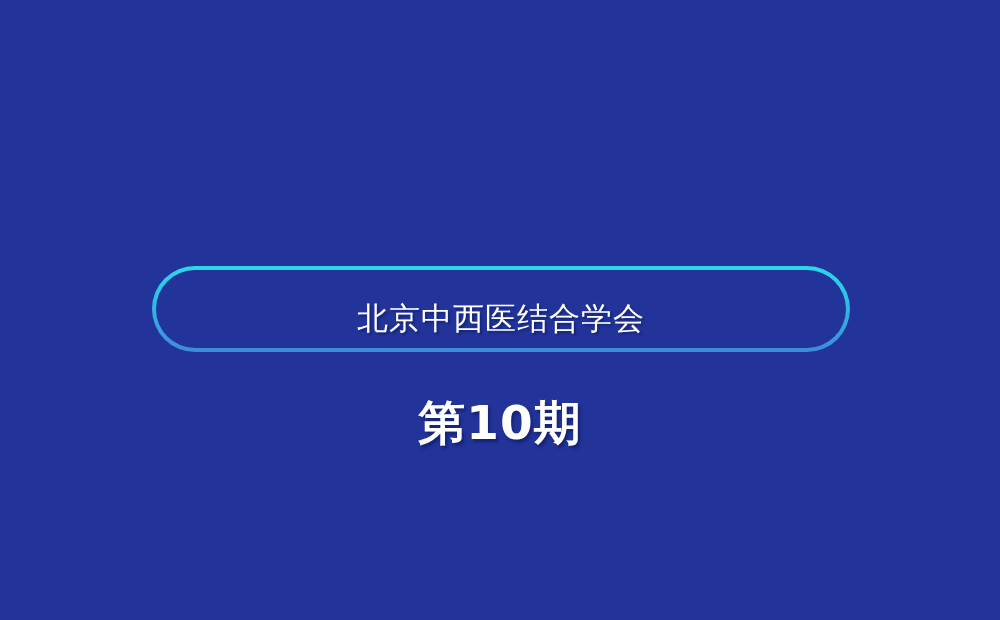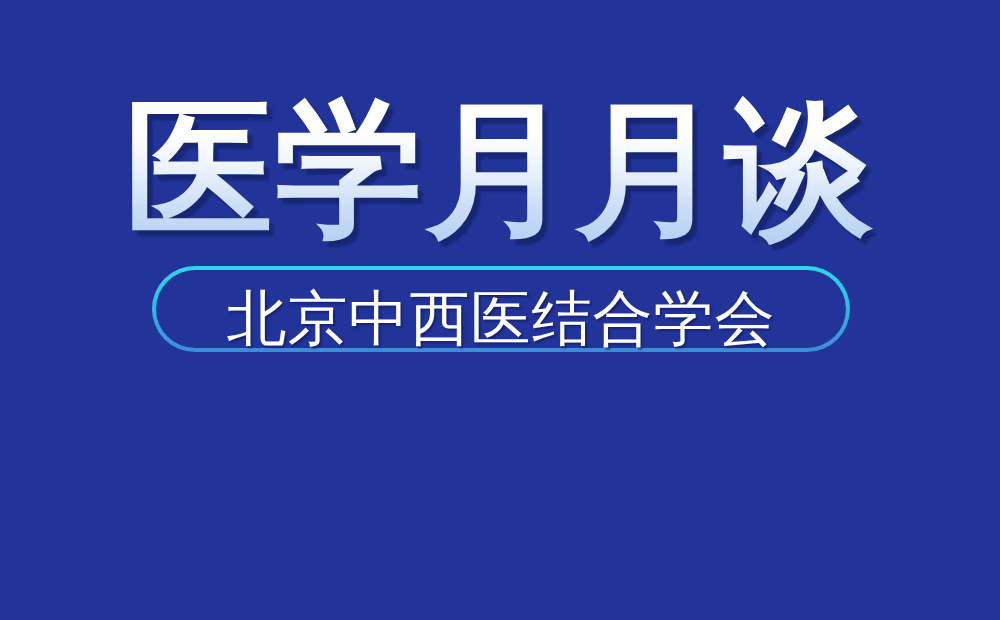--- a/index.html
+++ b/index.html
@@ -80,21 +80,21 @@
     background:
       linear-gradient(#22349a, #22349a) padding-box,
       linear-gradient(to bottom, #2fd6ea 0%, #2ec3e4 35%, #3a9ee2 75%, #3f8ad8 100%) border-box;
     border: 4px solid transparent;
     display: flex;
     align-items: center;
     justify-content: center;
   }
   .pill-text {
     font-family: "DejaVu Serif", "Liberation Serif", serif;
-    font-size: 60px;
+    font-size: 31px;
     font-weight: 400;
     color: #ffffff;
     letter-spacing: 1px;
     white-space: nowrap;
     text-shadow: 2px 2px 2px rgba(18, 30, 105, .75);
     margin-top: 20px;
   }
 
   
   .issue {
@@ -126,26 +126,21 @@
     letter-spacing: .5px;
     white-space: pre;
     text-shadow: 2px 2px 2px rgba(18, 30, 105, .8);
   }
 </style>
 </head>
 <body>
 
 <div id="poster">
 
-  <div class="title-wrap">
-    <div class="main-title">
-      <span class="shadow-layer">医学月月谈</span>
-      <span class="fill-layer">医学月月谈</span>
-    </div>
-  </div>
 
   <div class="pill">
     <span class="pill-text">北京中西医结合学会</span>
   </div>
 
+  <div class="issue">第10期</div>
 
 
 </div>
 
 </body></html>

